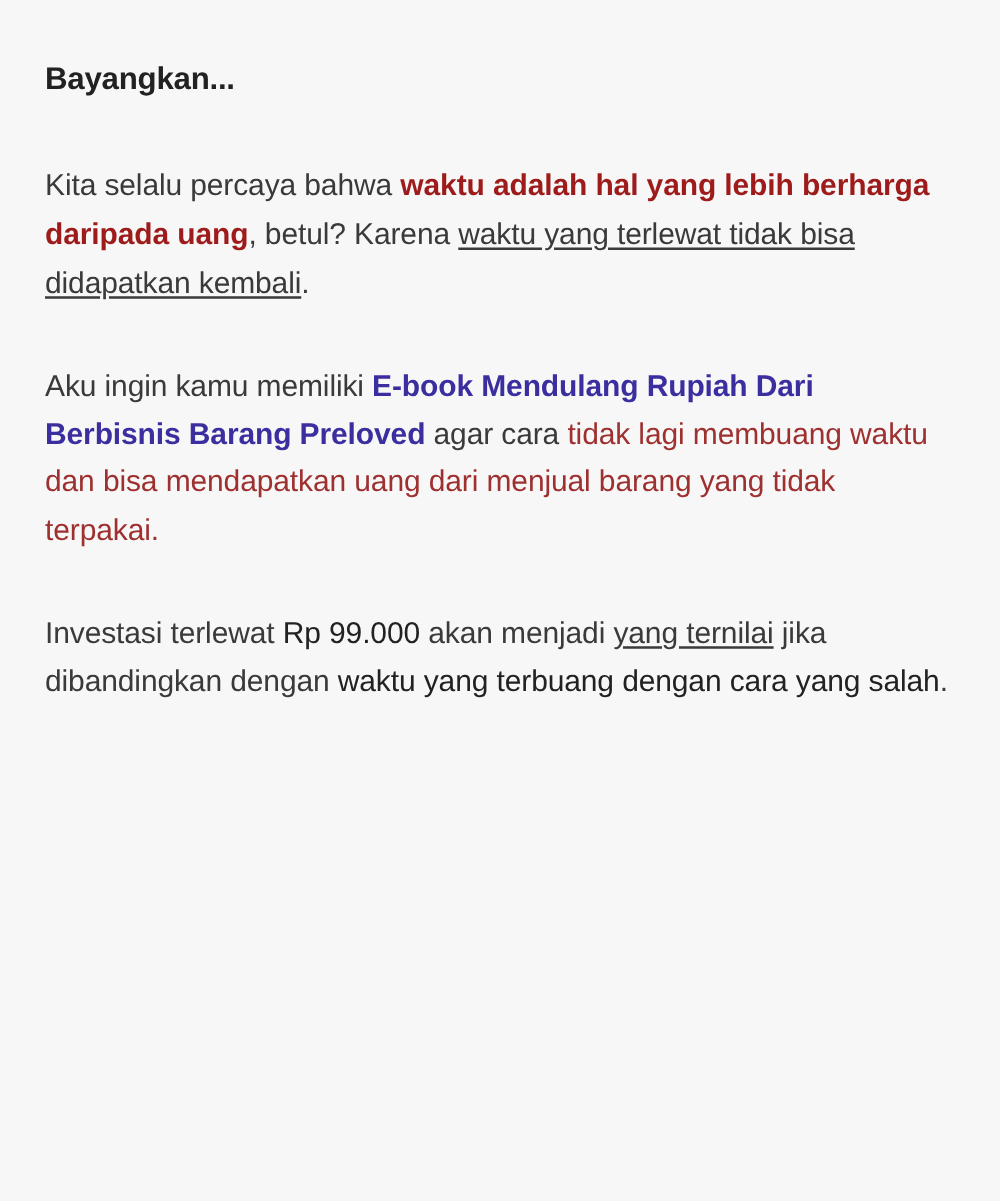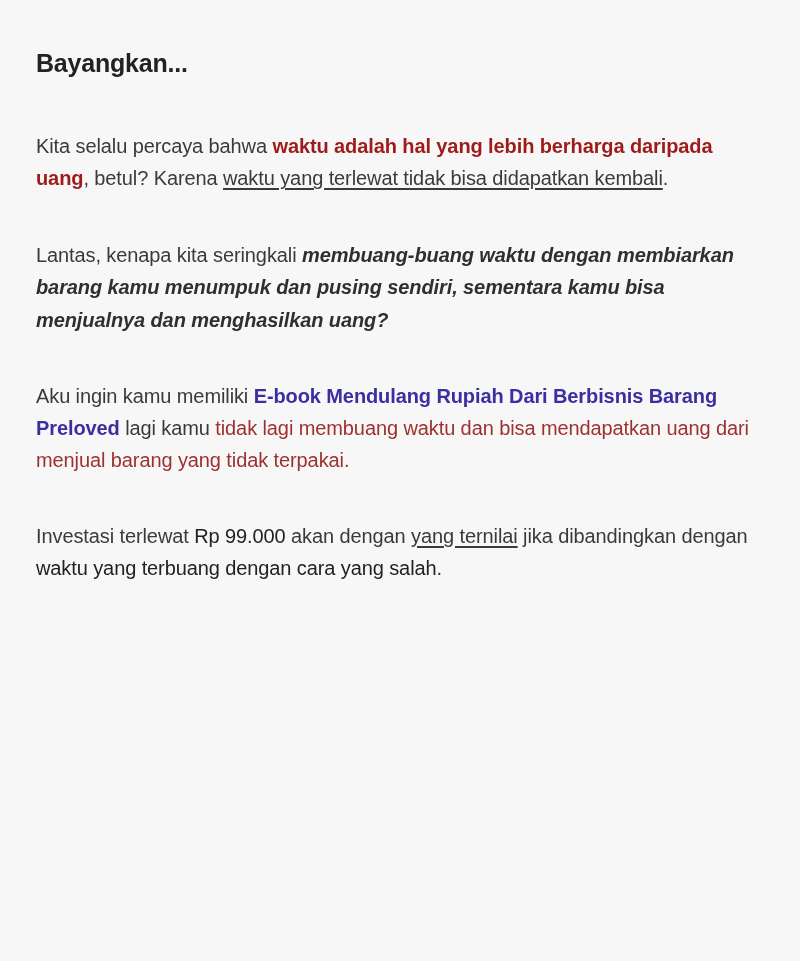--- a/index.html
+++ b/index.html
@@ -23,21 +23,21 @@
   }
   .heading {
     font-size: 25px;
     font-weight: bold;
     color: #222222;
     letter-spacing: -0.2px;
     margin: 0 0 52px 0;
     line-height: 1.2;
   }
   .para {
-    font-size: 20px;
+    font-size: 24px;
     line-height: 1.62;
     color: #3a3a3a;
     margin: 12px 0 44px 0;
     letter-spacing: -0.1px;
   }
   .para:last-child {
     margin-bottom: 0;
   }
   .b-red {
     color: #9e1b1b;
@@ -71,26 +71,23 @@
 <body>
 
 <div class="page">
 
   <h1 class="heading">Bayangkan...</h1>
 
   <p class="para">
     <span>Kita selalu percaya bahwa </span><span class="b-red">waktu adalah hal yang lebih berharga daripada uang</span><span>, betul? Karena </span><span class="ul">waktu yang terlewat tidak bisa didapatkan kembali</span><span>.</span>
   </p>
 
-  <p class="para">
-    <span>Lantas, kenapa kita seringkali </span><span class="bi">membuang-buang waktu dengan membiarkan barang kamu menumpuk dan pusing sendiri, sementara kamu bisa menjualnya dan menghasilkan uang?</span>
-  </p>
 
   <p class="para para-3">
-    <span>Aku ingin kamu memiliki </span><span class="b-blue">E-book Mendulang Rupiah Dari Berbisnis Barang Preloved</span><span> lagi kamu </span><span class="t-red">tidak lagi membuang waktu dan bisa mendapatkan uang dari menjual barang yang tidak terpakai.</span>
+    <span>Aku ingin kamu memiliki </span><span class="b-blue">E-book Mendulang Rupiah Dari Berbisnis Barang Preloved</span><span> agar cara </span><span class="t-red">tidak lagi membuang waktu dan bisa mendapatkan uang dari menjual barang yang tidak terpakai.</span>
   </p>
 
   <p class="para">
-    <span>Investasi terlewat </span><span class="bold">Rp 99.000</span><span> akan dengan </span><span class="ul">yang ternilai</span><span> jika dibandingkan dengan </span><span class="bold">waktu yang terbuang dengan cara yang salah</span><span>.</span>
+    <span>Investasi terlewat </span><span class="bold">Rp 99.000</span><span> akan menjadi </span><span class="ul">yang ternilai</span><span> jika dibandingkan dengan </span><span class="bold">waktu yang terbuang dengan cara yang salah</span><span>.</span>
   </p>
 
 
 </div>
 
 </body></html>

